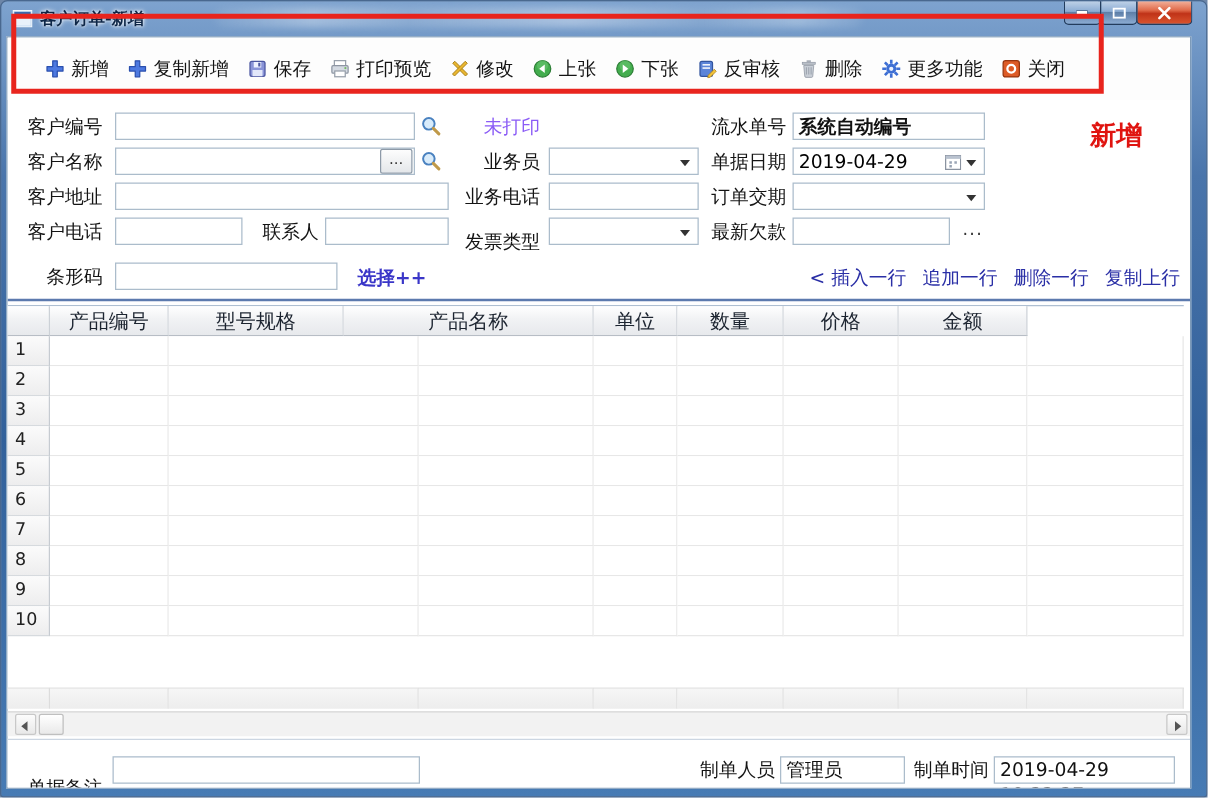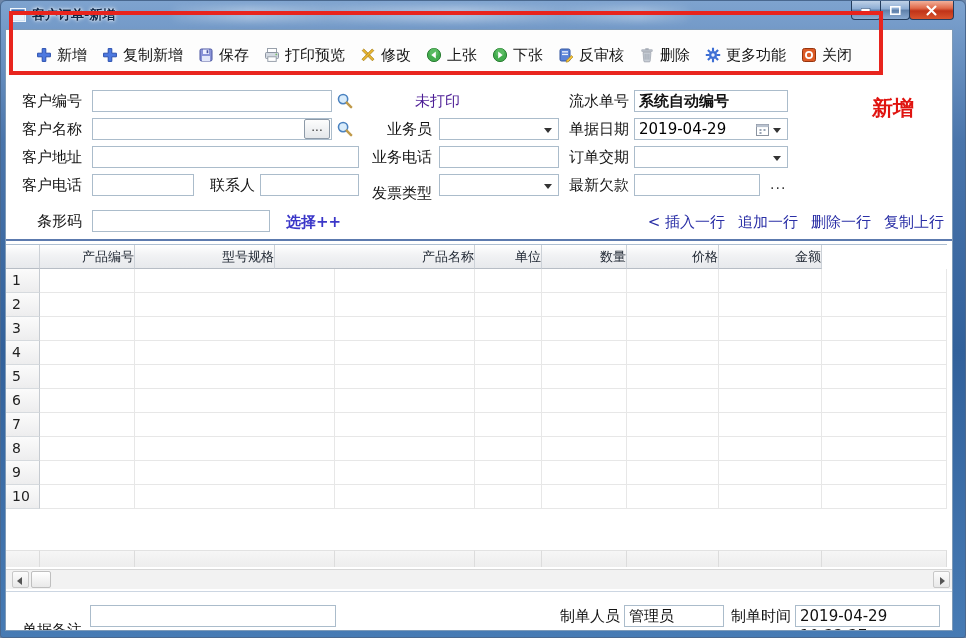--- a/index.html
+++ b/index.html
@@ -40,39 +40,39 @@
                     border:4px solid #e8241d; z-index:50; pointer-events:none; }
 
   
   .flabel { position:absolute; font-size:15px; color:#141414; text-align:right; height:22px; line-height:22px; }
   .finput { position:absolute; height:22px; border:1px solid #abbccb; background:#fff;
             font-size:14px; padding:0 4px; font-family:inherit; color:#111; }
   .combo { position:absolute; height:22px; border:1px solid #abbccb; background:#fff; cursor:pointer; }
   .caret { position:absolute; right:6px; top:9px; width:0; height:0;
            border-left:4px solid transparent; border-right:4px solid transparent; border-top:5px solid #333; }
   .mag { position:absolute; width:18px; height:18px; cursor:pointer; }
-  .red-plain { position:absolute; color:#4c1d95; font-size:15px;margin-left:28px; }
+  .red-plain { position:absolute; color:#8b5cf6; font-size:15px; }
   .red-big { position:absolute; color:#e01410; font-size:21px; font-weight:bold; }
   .bold-val { font-weight:bold; font-size:15px; }
   .dots-btn { position:absolute; width:26px; height:20px; border:1px solid #8d9aa8; border-radius:2px;
               background:linear-gradient(180deg,#fdfdfd,#e4e7ea); font-size:12px; line-height:14px;
               text-align:center; cursor:pointer; color:#333; }
   .dots-text { position:absolute; font-size:14px; color:#333; letter-spacing:1px; cursor:pointer; }
   .cal-ico { position:absolute; cursor:pointer; }
 
   .link { color:#2a2fa6; font-size:15px; cursor:pointer; text-decoration:none; white-space:nowrap; }
   .link.sel { color:#3a36c8; font-weight:bold; }
   .row-actions { position:absolute; right:8px; top:183px; display:flex; gap:13px; }
   .blue-sep { position:absolute; left:0; right:0; top:209px; height:2px; background:#5c7aae; }
 
   
   .grid { position:absolute; left:0; top:214px; width:941px; height:323px; background:#fff;
           border-top:1px solid #aebfd2; }
   .grow { display:flex; }
-  .gh { height:24px; line-height:23px; text-align:right; font-size:13px; color:#1c2430;
+  .gh { height:24px; line-height:23px; text-align:center; font-size:16px; color:#1c2430;
         background:linear-gradient(180deg,#ffffff,#f1f2f4 45%,#e7e9ec);
         border-right:1px solid #ccd1d7; border-bottom:1px solid #b7bdc5; cursor:pointer; }
   .rn { height:24px; line-height:23px; font-size:14px; color:#222; padding-left:6px;
         background:linear-gradient(180deg,#fbfbfb,#ededee);
         border-right:1px solid #c6cbd1; border-bottom:1px solid #d6dade; cursor:pointer; }
   .gc { height:24px; background:#fff; border-right:1px solid #e7e7e7; border-bottom:1px solid #e7e7e7; cursor:text; }
   .c0{width:34px;} .c1{width:95px;} .c2{width:200px;} .c3{width:140px;} .c4{width:67px;}
   .c5{width:85px;} .c6{width:92px;} .c7{width:103px;} .c8{width:125px;}
   .gfoot { position:absolute; left:0; top:305px; display:flex; }
   .gf { height:17px; background:linear-gradient(180deg,#f6f6f6,#ededed); border-right:1px solid #dcdcdc;

